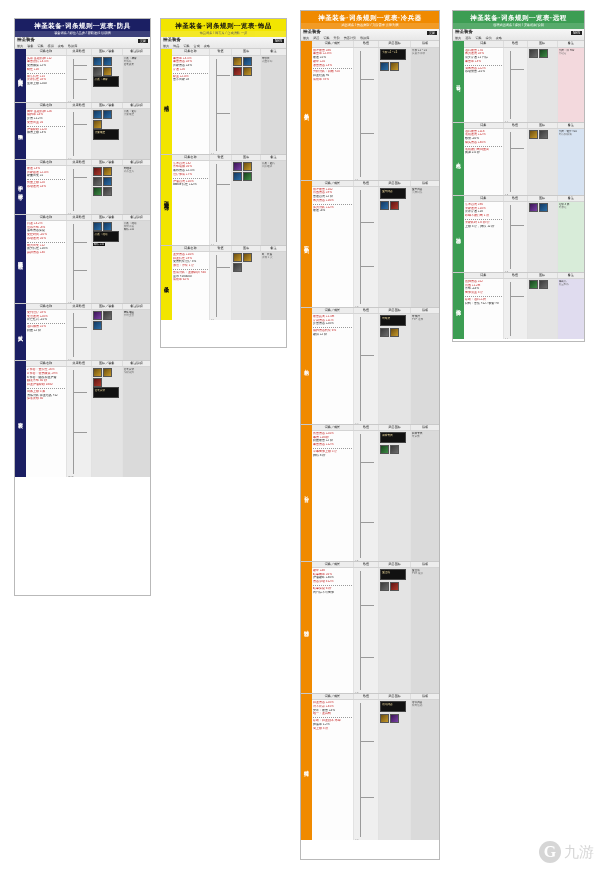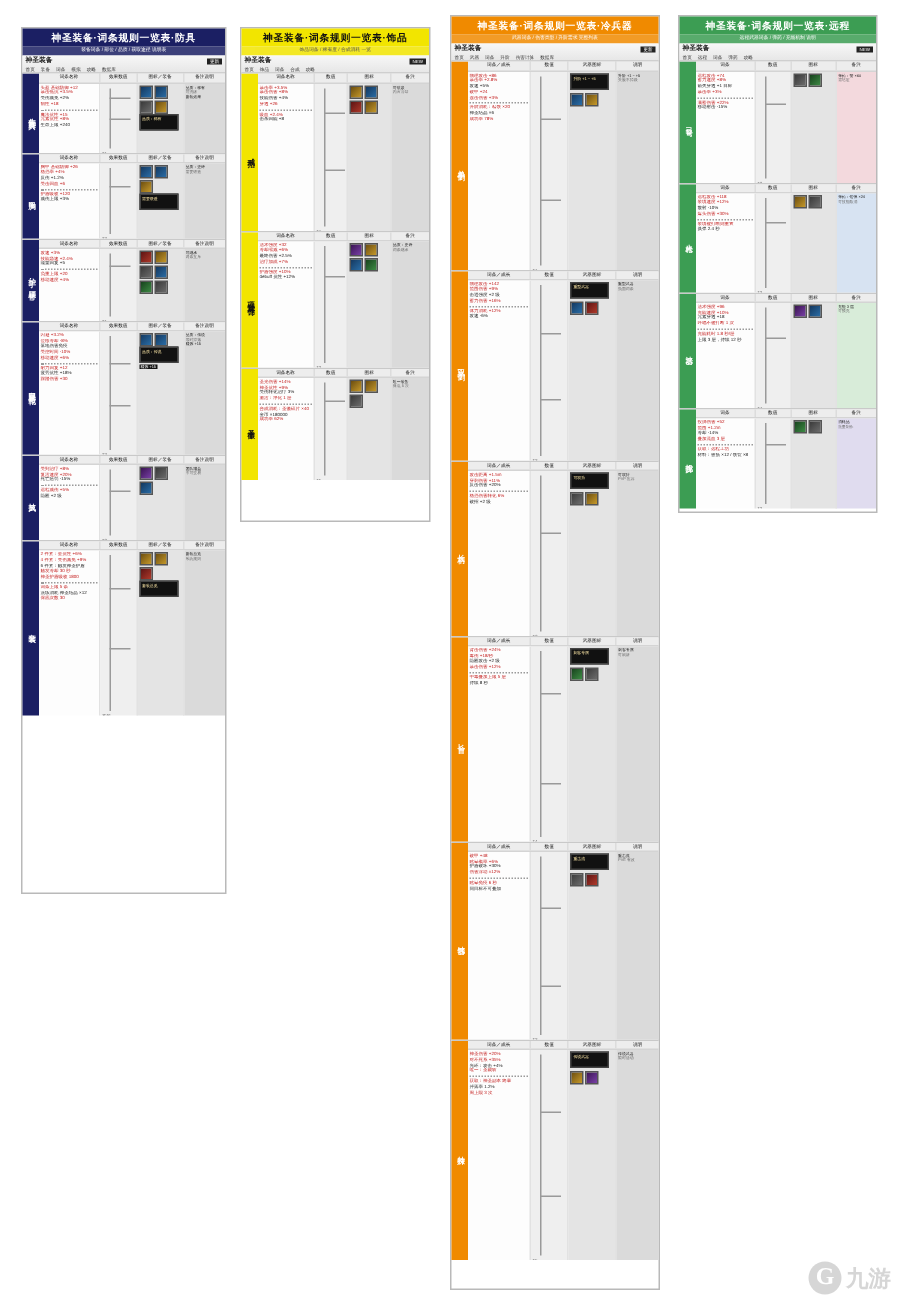--- a/index.html
+++ b/index.html
@@ -168,21 +168,21 @@
     display: flex; align-items: center; gap: 3px;
     opacity: .85;
   }
   .watermark .wm-g {
     width: 22px; height: 22px; border-radius: 50%;
     background: #cfcfcf;
     color: #fff; font-weight: bold; font-size: 16px;
     display: flex; align-items: center; justify-content: center;
     font-family: "Liberation Serif", serif;
   }
-  .watermark .wm-t { color: #cfcfcf; font-size: 15px; font-weight: bold; }
+  .watermark .wm-t { color: #cfcfcf; font-size: 15px; font-weight: normal; }
 </style>
 </head>
 <body>
 
 <div class="board" style="left:14px; top:18px; width:137px; height:578px;">
   <div class="board-head" style="background:#1b1f63;">神圣装备·词条规则一览表·防具</div>
   <div class="board-sub" style="background:#1b1f63;">装备词条 / 部位 / 品质 / 获取途径 说明表</div>
   <div class="board-strip">
     <span class="logo">神圣装备</span>
     <span class="nav"><i>首页</i><i>装备</i><i>词条</i><i>模拟</i><i>攻略</i><i>数据库</i></span>

